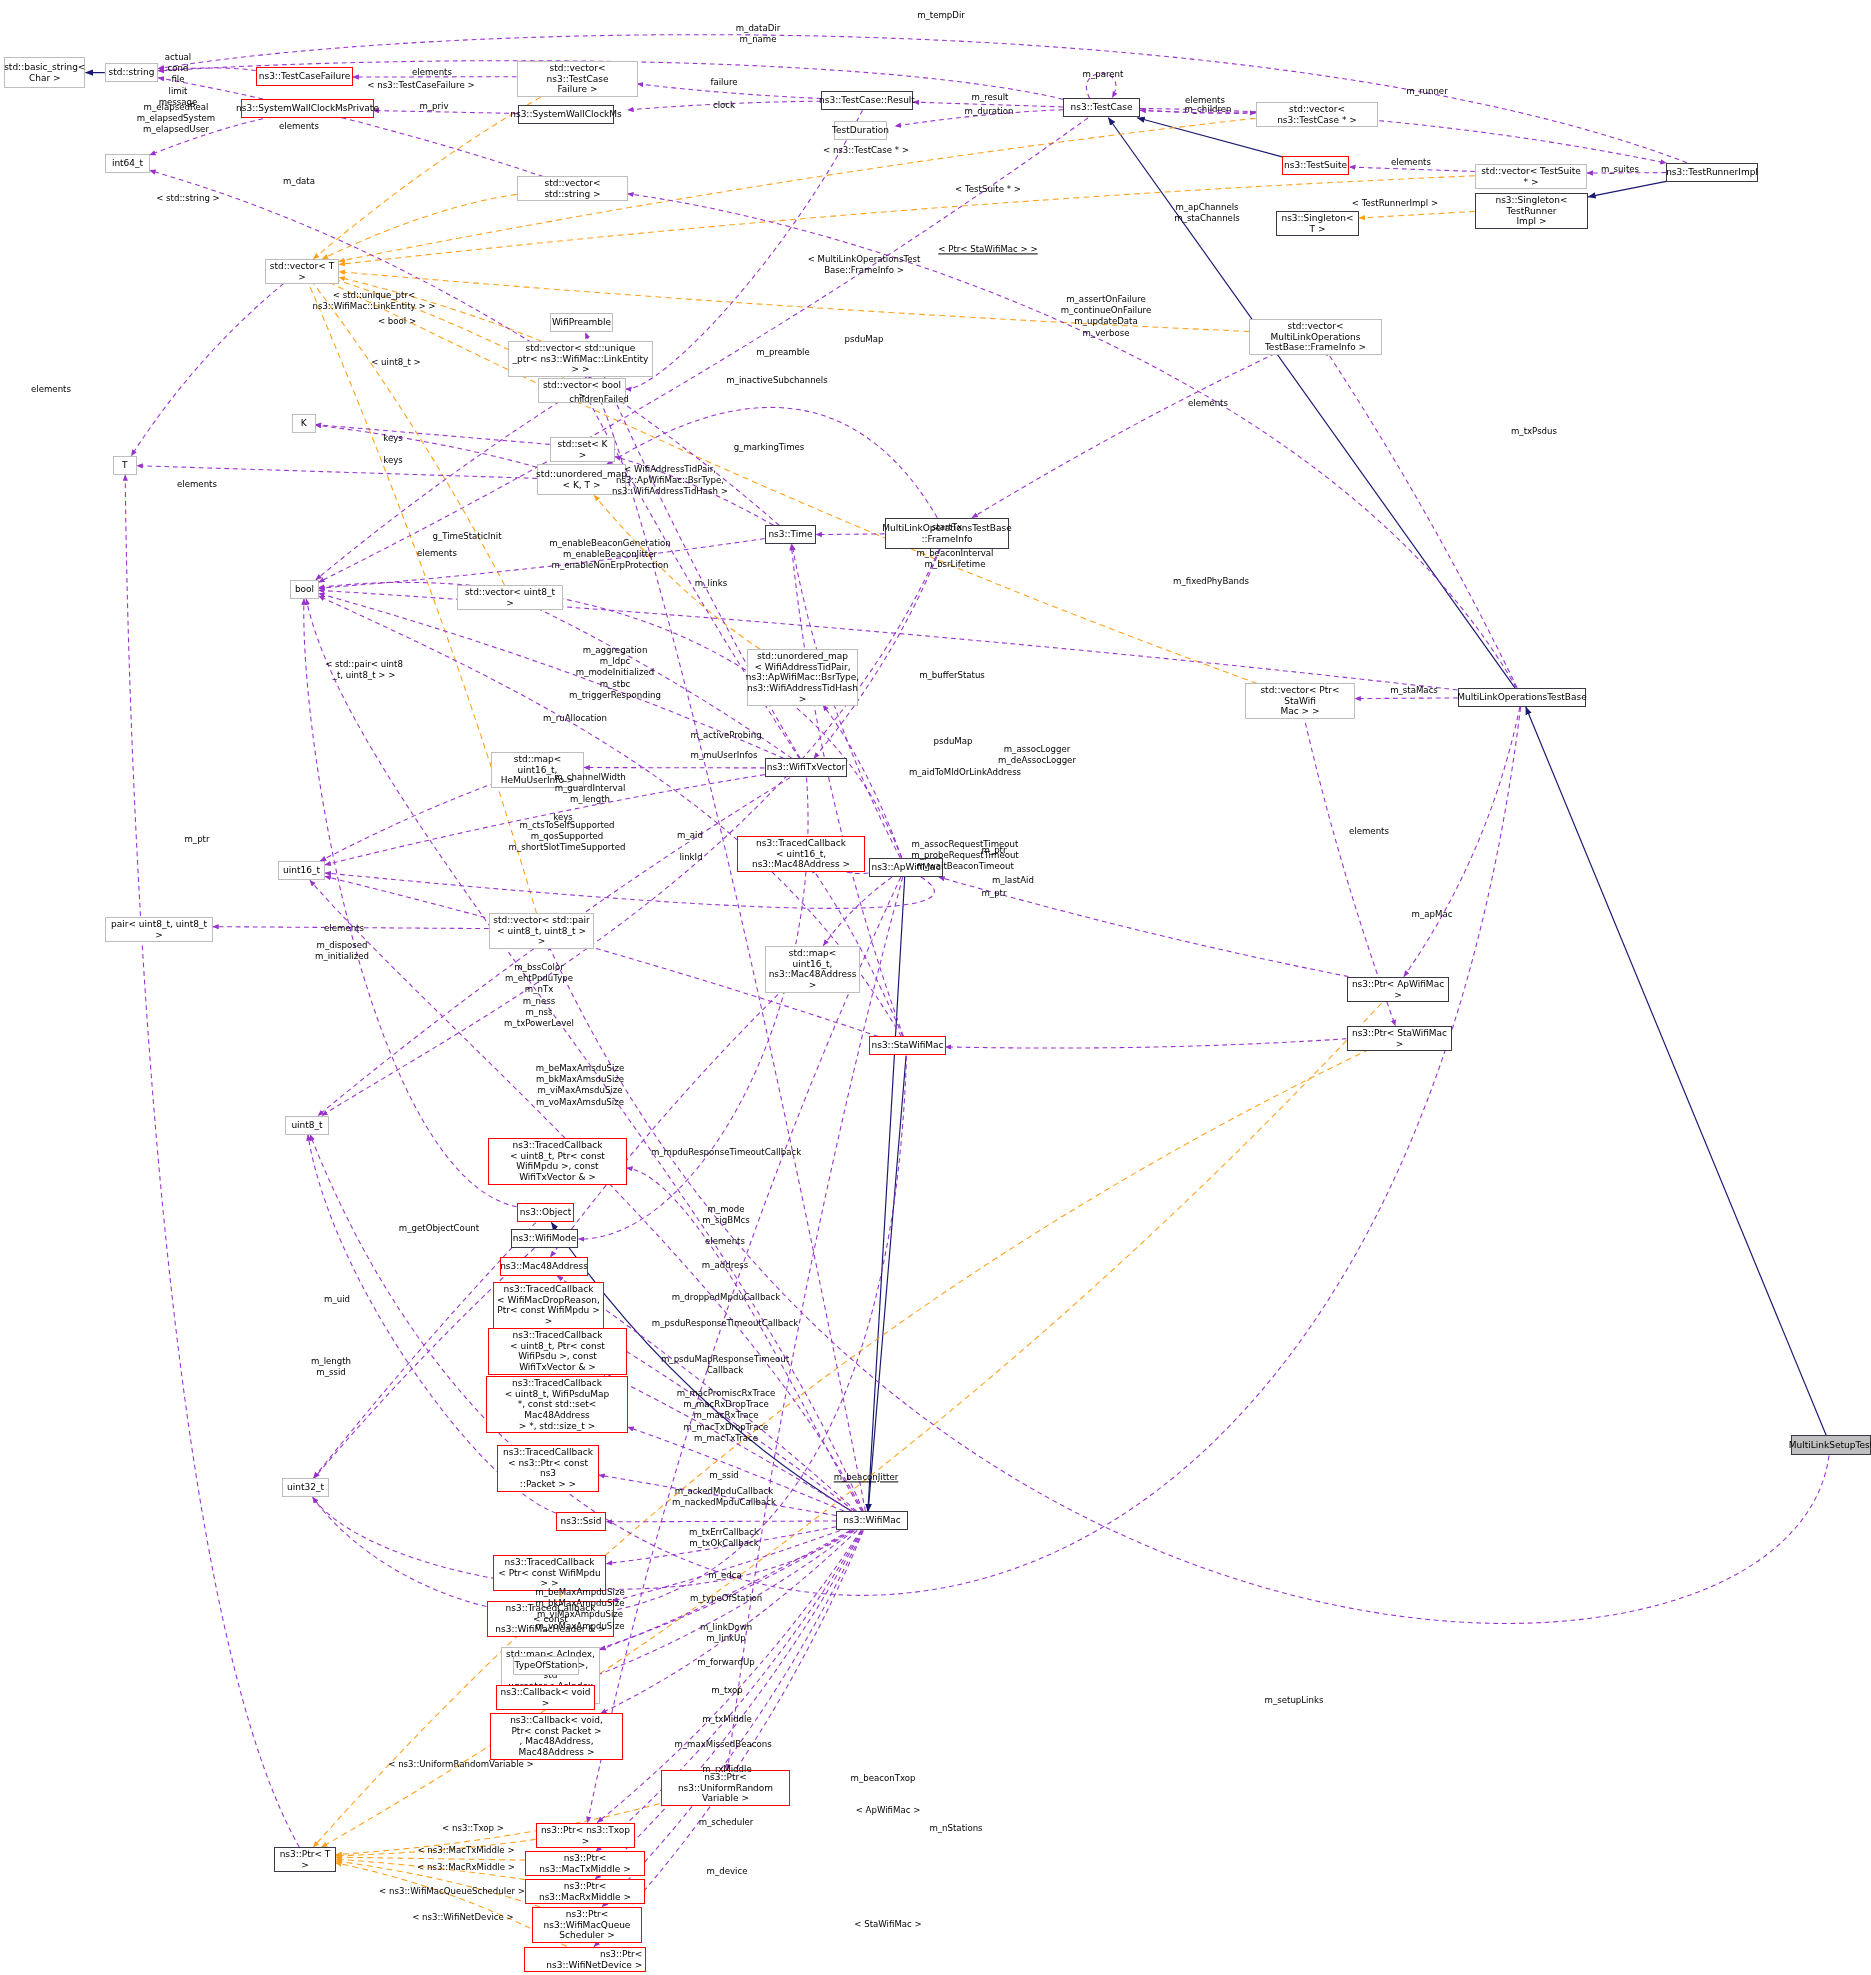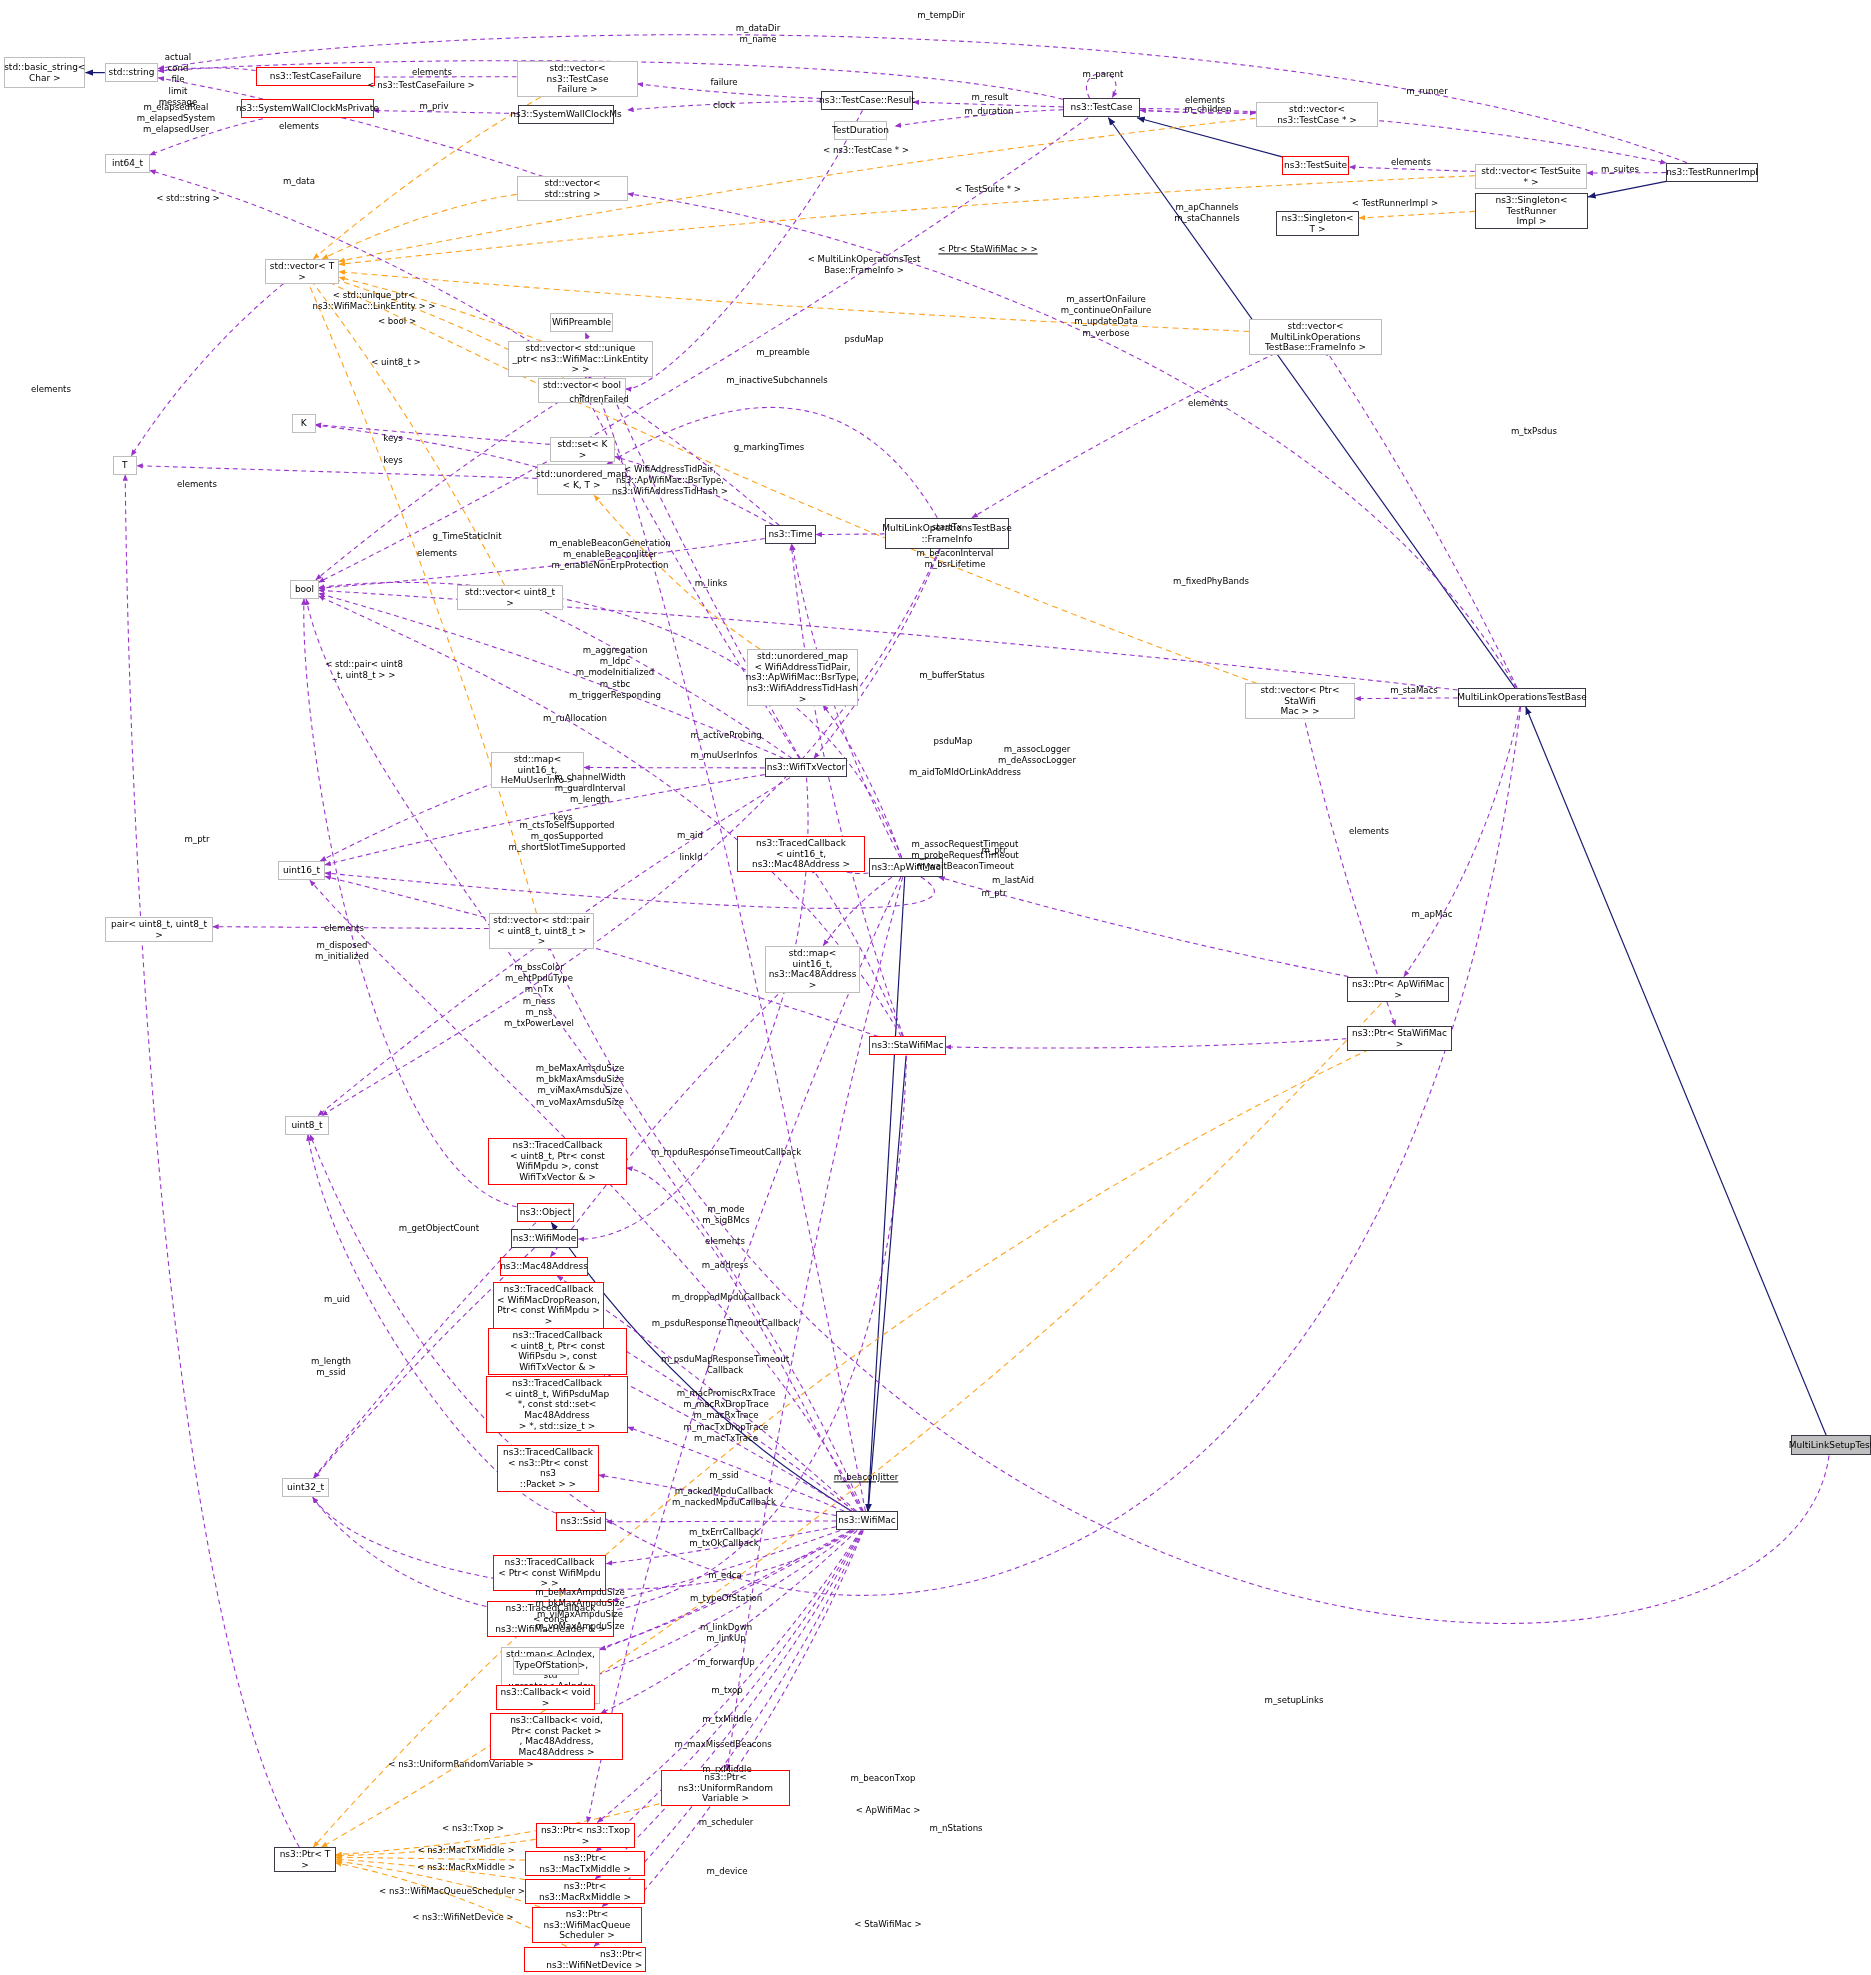--- a/index.html
+++ b/index.html
@@ -157,21 +157,21 @@
         <path d="M 1614.5590956761844 2862 Q 1433.5065158324892 3299.977199458912, 1111.0690729075045 3640" class="edge purple" marker-end="url(#arr-purple)"></path>
         <path d="M 2843.7815631262524 1322 C 2600 3300, 1100 3440, 580.1002994011976 2122" class="edge purple" marker-end="url(#arr-purple)"></path>
         <path d="M 3420.417132216015 2722 C 3350 3240, 1700 3240, 1025.2747837658017 1766" class="edge purple" marker-end="url(#arr-purple)"></path>
         <path d="M 559.7033898305085 3454 C 300 3000, 240 1500, 234.17142857142858 888" class="edge purple" marker-end="url(#arr-purple)"></path>
       </g>
   </svg>
   <div id="node-layer">
       <div class="node plain" style="left: 4.3px; top: 57px; width: 81px; min-height: 31px;">std::basic_string&lt;
 Char &gt;</div>
       <div class="node plain" style="left: 105px; top: 63px; width: 53px; min-height: 19px;">std::string</div>
-      <div class="node red" style="left: 256px; top: 67px; width: 119px; min-height: 19px;">ns3::TestCaseFailure</div>
+      <div class="node red" style="left: 256px; top: 67px; width: 97px; min-height: 19px;">ns3::TestCaseFailure</div>
       <div class="node plain" style="left: 517px; top: 61px; width: 121px; min-height: 31px;">std::vector&lt; ns3::TestCase
 Failure &gt;</div>
       <div class="node red" style="left: 241px; top: 99px; width: 133px; min-height: 19px;">ns3::SystemWallClockMsPrivate</div>
       <div class="node dark" style="left: 518px; top: 105px; width: 96px; min-height: 19px;">ns3::SystemWallClockMs</div>
       <div class="node dark" style="left: 821px; top: 91px; width: 92px; min-height: 19px;">ns3::TestCase::Result</div>
       <div class="node plain" style="left: 834px; top: 121px; width: 53px; min-height: 19px;">TestDuration</div>
       <div class="node plain" style="left: 105px; top: 154px; width: 45px; min-height: 19px;">int64_t</div>
       <div class="node plain" style="left: 517px; top: 176px; width: 111px; min-height: 19px;">std::vector&lt; std::string &gt;</div>
       <div class="node dark" style="left: 1063px; top: 98px; width: 77px; min-height: 19px;">ns3::TestCase</div>
       <div class="node plain" style="left: 1256px; top: 102px; width: 122px; min-height: 19px;">std::vector&lt; ns3::TestCase * &gt;</div>
@@ -249,21 +249,21 @@
       <div class="node plain" style="left: 501px; top: 1647px; width: 99px; min-height: 43px;">std::map&lt; AcIndex,
 Ptr&lt; QosTxop &gt;, std
 ::greater&lt; AcIndex &gt; &gt;</div>
       <div class="node plain" style="left: 513px; top: 1656px; width: 66px; min-height: 19px;">TypeOfStation</div>
       <div class="node red" style="left: 496px; top: 1685px; width: 99px; min-height: 19px;">ns3::Callback&lt; void &gt;</div>
       <div class="node red" style="left: 490px; top: 1713px; width: 133px; min-height: 43px;">ns3::Callback&lt; void,
 Ptr&lt; const Packet &gt;
 , Mac48Address, Mac48Address &gt;</div>
       <div class="node red" style="left: 661px; top: 1770px; width: 129px; min-height: 31px;">ns3::Ptr&lt; ns3::UniformRandom
 Variable &gt;</div>
-      <div class="node dark" style="left: 836px; top: 1511px; width: 62px; min-height: 19px;">ns3::WifiMac</div>
+      <div class="node dark" style="left: 836px; top: 1511px; width: 72px; min-height: 19px;">ns3::WifiMac</div>
       <div class="node dark" style="left: 274px; top: 1847px; width: 62px; min-height: 19px;">ns3::Ptr&lt; T &gt;</div>
       <div class="node red" style="left: 536px; top: 1823px; width: 99px; min-height: 19px;">ns3::Ptr&lt; ns3::Txop &gt;</div>
       <div class="node red" style="left: 525px; top: 1851px; width: 120px; min-height: 19px;">ns3::Ptr&lt; ns3::MacTxMiddle &gt;</div>
       <div class="node red" style="left: 525px; top: 1879px; width: 120px; min-height: 19px;">ns3::Ptr&lt; ns3::MacRxMiddle &gt;</div>
       <div class="node red" style="left: 532px; top: 1907px; width: 110px; min-height: 31px;">ns3::Ptr&lt; ns3::WifiMacQueue
 Scheduler &gt;</div>
       <div class="node red" style="left: 524px; top: 1947px; width: 122px; min-height: 19px; text-align: right;">ns3::Ptr&lt; ns3::WifiNetDevice &gt;</div>
       <div class="node current" style="left: 1791px; top: 1435px; width: 80px; min-height: 20.3px;">MultiLinkSetupTest</div>
     </div>
   <div id="label-layer">

